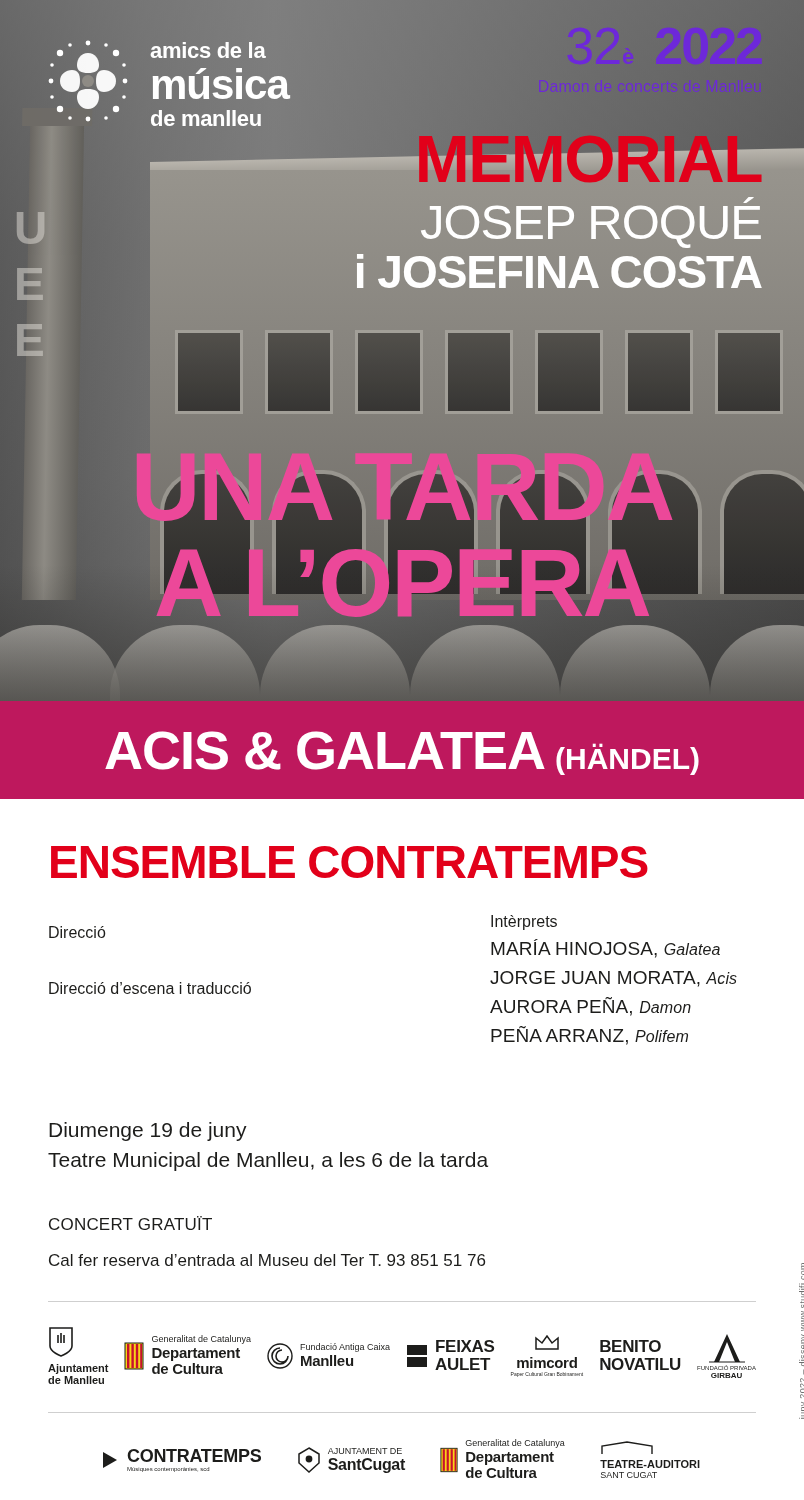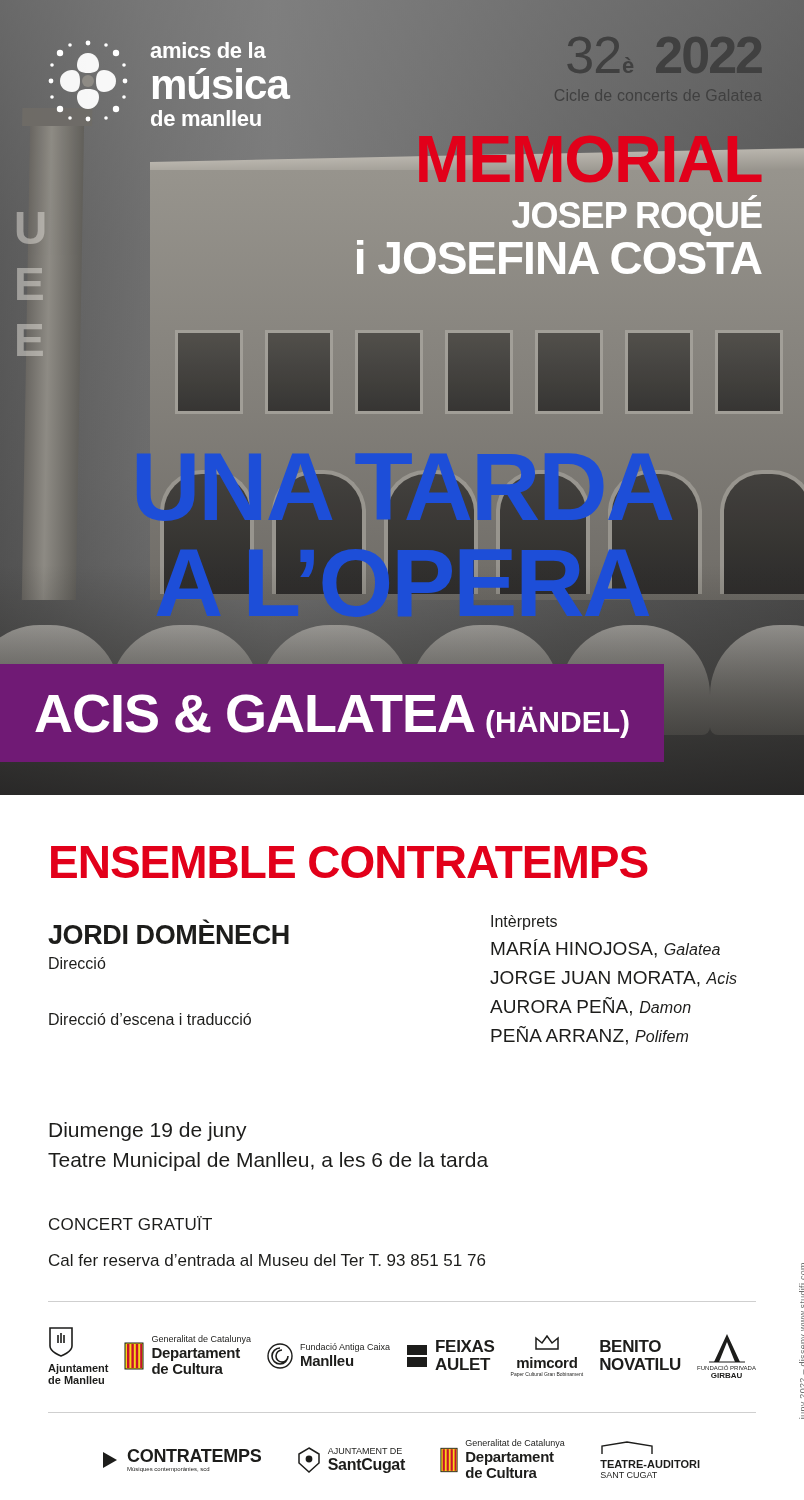--- a/index.html
+++ b/index.html
@@ -99,49 +99,49 @@
   }
   .brand-mark svg{display:block;}
   .brand-text{
     color:#ffffff;line-height:1.0;
   }
   .brand-l1{font-size:22px;font-weight:700;letter-spacing:-0.3px;margin-top:8px;}
   .brand-l2{font-size:42px;font-weight:700;letter-spacing:-1px;margin-top:2px;}
   .brand-l3{font-size:22px;font-weight:700;letter-spacing:-0.3px;margin-top:2px;}
 
   .edition{
-    position:absolute;right:42px;top:25px;text-align:right;color:#404040;z-index:6;
+    position:absolute;right:42px;top:16px;text-align:right;color:#6d28d9;z-index:6;
   }
   .edition-line{
     display:flex;align-items:baseline;justify-content:flex-end;
   }
   .ed-num{font-size:52px;font-weight:400;letter-spacing:-1px;}
   .ed-sup{font-size:22px;font-weight:700;margin-left:1px;}
   .ed-year{font-size:52px;font-weight:700;letter-spacing:-2px;margin-left:20px;}
   .ed-sub{font-size:16px;font-weight:400;margin-top:2px;letter-spacing:.1px;}
 
   .memorial{
     position:absolute;right:42px;top:128px;text-align:right;z-index:6;width:620px;
   }
   .mem-title{
     color:#e2001a;font-size:66px;font-weight:800;letter-spacing:-1.5px;line-height:0.95;
   }
-  .mem-n1{color:#fff;font-size:36px;font-weight:700;letter-spacing:-1px;line-height:1.05;margin-top:6px;}
+  .mem-n1{color:#fff;font-size:49px;font-weight:400;letter-spacing:-1px;line-height:1.05;margin-top:6px;}
   .mem-n2{color:#fff;font-size:46px;font-weight:800;letter-spacing:-1px;line-height:1.05;}
 
   .maintitle{
-    position:absolute;left:0;right:0;top:440px;text-align:center;z-index:6;color:#1d4ed8;
+    position:absolute;left:0;right:0;top:440px;text-align:center;z-index:6;color:#ec4899;
   }
   .mt-l1{font-size:96px;font-weight:800;letter-spacing:-2px;line-height:0.98;}
   .mt-l2{font-size:96px;font-weight:800;letter-spacing:-2px;line-height:0.98;margin-top:2px;}
 
   
   .redband{
-    position:absolute;left:0;top:664px;width:664px;height:98px;
-    background:#701a75;z-index:7;
+    position:absolute;left:0;top:701px;width:804px;height:98px;
+    background:#be185d;z-index:7;
     display:flex;align-items:center;justify-content:center;
   }
   .rb-inner{display:flex;align-items:baseline;color:#fff;}
   .rb-main{font-size:54px;font-weight:800;letter-spacing:-1px;}
   .rb-paren{font-size:30px;font-weight:700;margin-left:10px;}
 
   
   .body{
     position:absolute;left:0;top:795px;width:804px;height:705px;background:#fff;
   }
@@ -264,21 +264,21 @@
       <div class="brand-l3">de manlleu</div>
     </div>
   </div>
 
   <div class="edition">
     <div class="edition-line">
       <span class="ed-num">32</span>
       <span class="ed-sup">è</span>
       <span class="ed-year">2022</span>
     </div>
-    <div class="ed-sub">Cicle de concerts de Galatea</div>
+    <div class="ed-sub">Damon de concerts de Manlleu</div>
   </div>
 
   <div class="memorial">
     <div class="mem-title">MEMORIAL</div>
     <div class="mem-n1">JOSEP ROQUÉ</div>
     <div class="mem-n2">i JOSEFINA COSTA</div>
   </div>
 
   <div class="maintitle">
     <div class="mt-l1">UNA TARDA</div>
@@ -291,21 +291,20 @@
       <span class="rb-paren">(HÄNDEL)</span>
     </div>
   </div>
 
   <div class="body">
 
     <div class="ensemble">ENSEMBLE CONTRATEMPS</div>
 
     <div class="credits-left">
       <div>
-        <div class="cl-name">JORDI DOMÈNECH</div>
         <div class="cl-role">Direcció</div>
       </div>
       <div class="cl-gap"></div>
       <div>
         <div class="cl-role">Direcció d’escena i traducció</div>
       </div>
     </div>
 
     <div class="credits-right">
       <div class="cr-head">Intèrprets</div>

